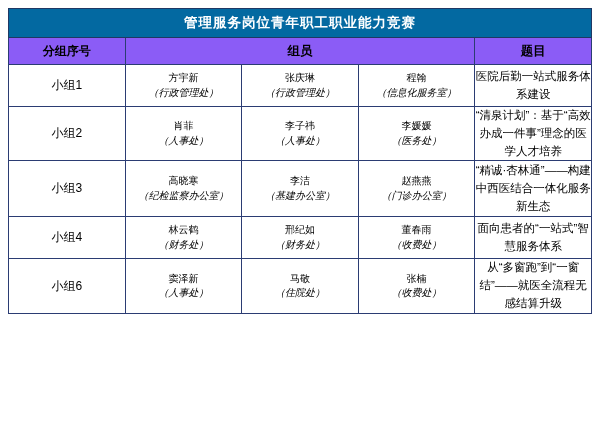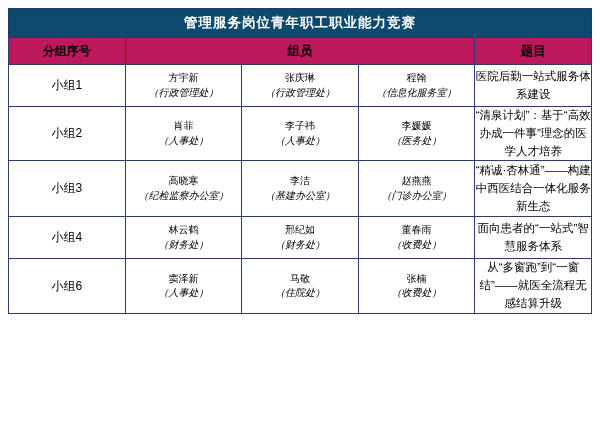--- a/index.html
+++ b/index.html
@@ -24,34 +24,34 @@
     border-collapse: collapse;
     table-layout: fixed;
   }
   table.comp-table td, table.comp-table th {
     border: 1px solid #2b3c73;
     padding: 0;
     text-align: center;
     vertical-align: middle;
   }
   .title-cell {
-    background: #0c4a6e;
+    background: #0369a1;
     color: #ffffff;
     font-size: 13.5px;
     font-weight: bold;
     letter-spacing: 1px;
     height: 28px;
     border: 1px solid #1f3864 !important;
   }
   .head-cell {
     font-size: 12.5px;
     font-weight: bold;
     color: #000000;
     height: 26px;
-    background: #be185d;
+    background: #8b5cf6;
   }
   .grp-cell {
     font-size: 12px;
     color: #000000;
     width: 72px;
   }
   .member-cell {
     font-size: 10px;
     color: #000000;
     line-height: 1.45;

